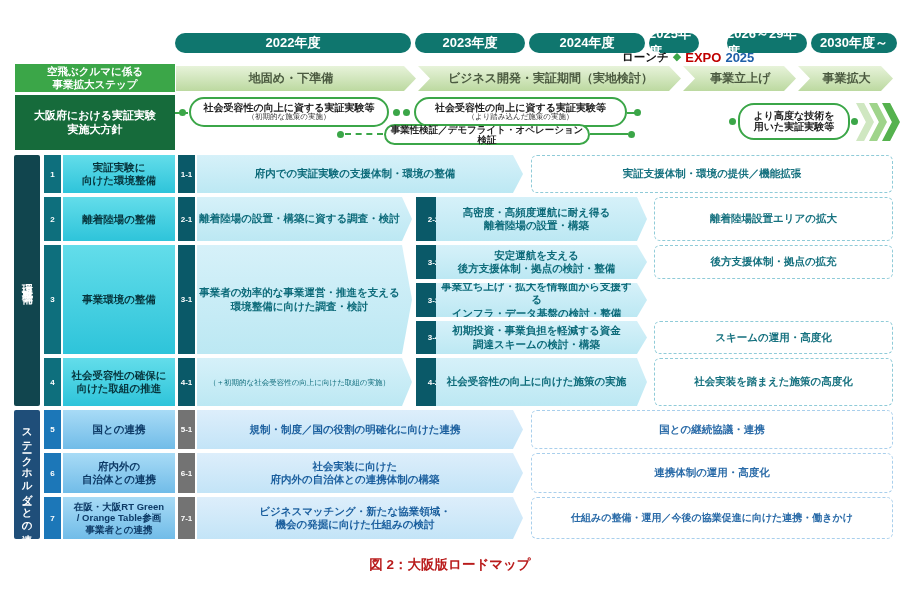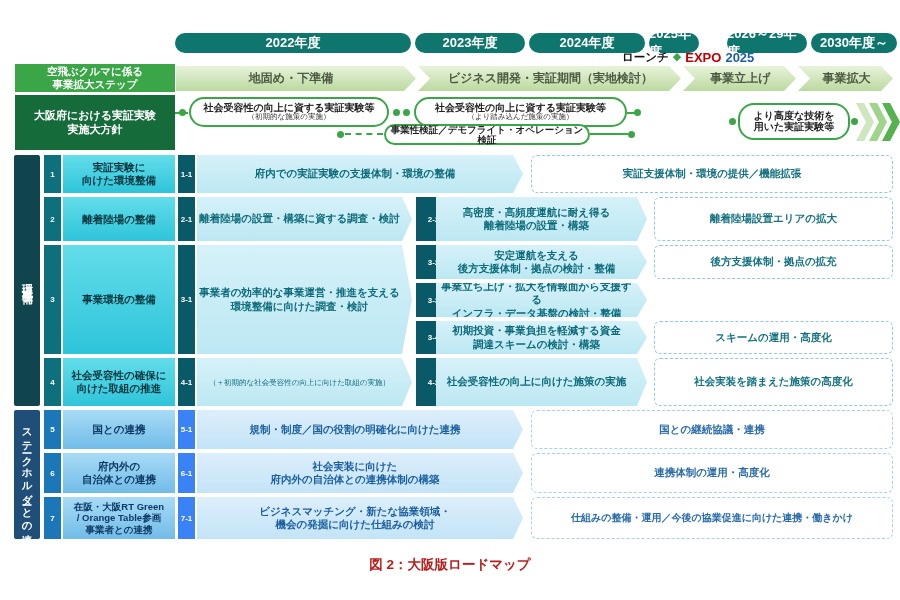--- a/index.html
+++ b/index.html
@@ -68,21 +68,21 @@
   .colB1w{left:197px;width:326px}.colB1n{left:197px;width:215px}
   .colS2{left:416px;width:35px}.colB2{left:436px;width:211px}
   .colDw{left:531px;width:362px}.colDn{left:654px;width:239px}
   
   .r1{top:155px;height:38px}.r2{top:197px;height:44px}
   .r3{top:245px;height:109px}.r3a{top:245px;height:34px}.r3b{top:283px;height:34px}.r3c{top:321px;height:33px}
   .r4{top:358px;height:48px}.r5{top:410px;height:39px}.r6{top:453px;height:40px}.r7{top:497px;height:42px}
 
   .chip{display:flex;align-items:center;justify-content:center;color:#fff;font-weight:bold;font-size:8px;}
   .tc{background:#0E6F7D}.tsc{background:#0A5968}
-  .bc{background:#1C77B8}.bsc{background:#3b82f6}
+  .bc{background:#1C77B8}.bsc{background:#737373}
   .cat{display:flex;align-items:center;justify-content:center;text-align:center;font-weight:bold;
        white-space:pre-line;line-height:1.2;}
   .tcat{background:linear-gradient(180deg,#63ddea,#2ec4da);color:#06343c;font-size:10.5px;}
   .bcat{background:linear-gradient(180deg,#a8dbf6,#71bce8);color:#0d3a66;font-size:10.5px;}
   .bar{display:flex;align-items:center;justify-content:center;text-align:center;font-weight:bold;
        white-space:pre-line;line-height:1.25;padding-right:10px;
        clip-path:polygon(0 0,calc(100% - 10px) 0,100% 50%,calc(100% - 10px) 100%,0 100%);}
   .tbar{background:linear-gradient(180deg,#d6f1f9,#bce8f3);color:#0d6b7a;font-size:10.5px;}
   .bbar{background:linear-gradient(180deg,#ddeefb,#c3e4f7);color:#1b5f9e;font-size:10.5px;}
   .bar .note{font-size:7.5px;font-weight:normal;line-height:1.2;}

